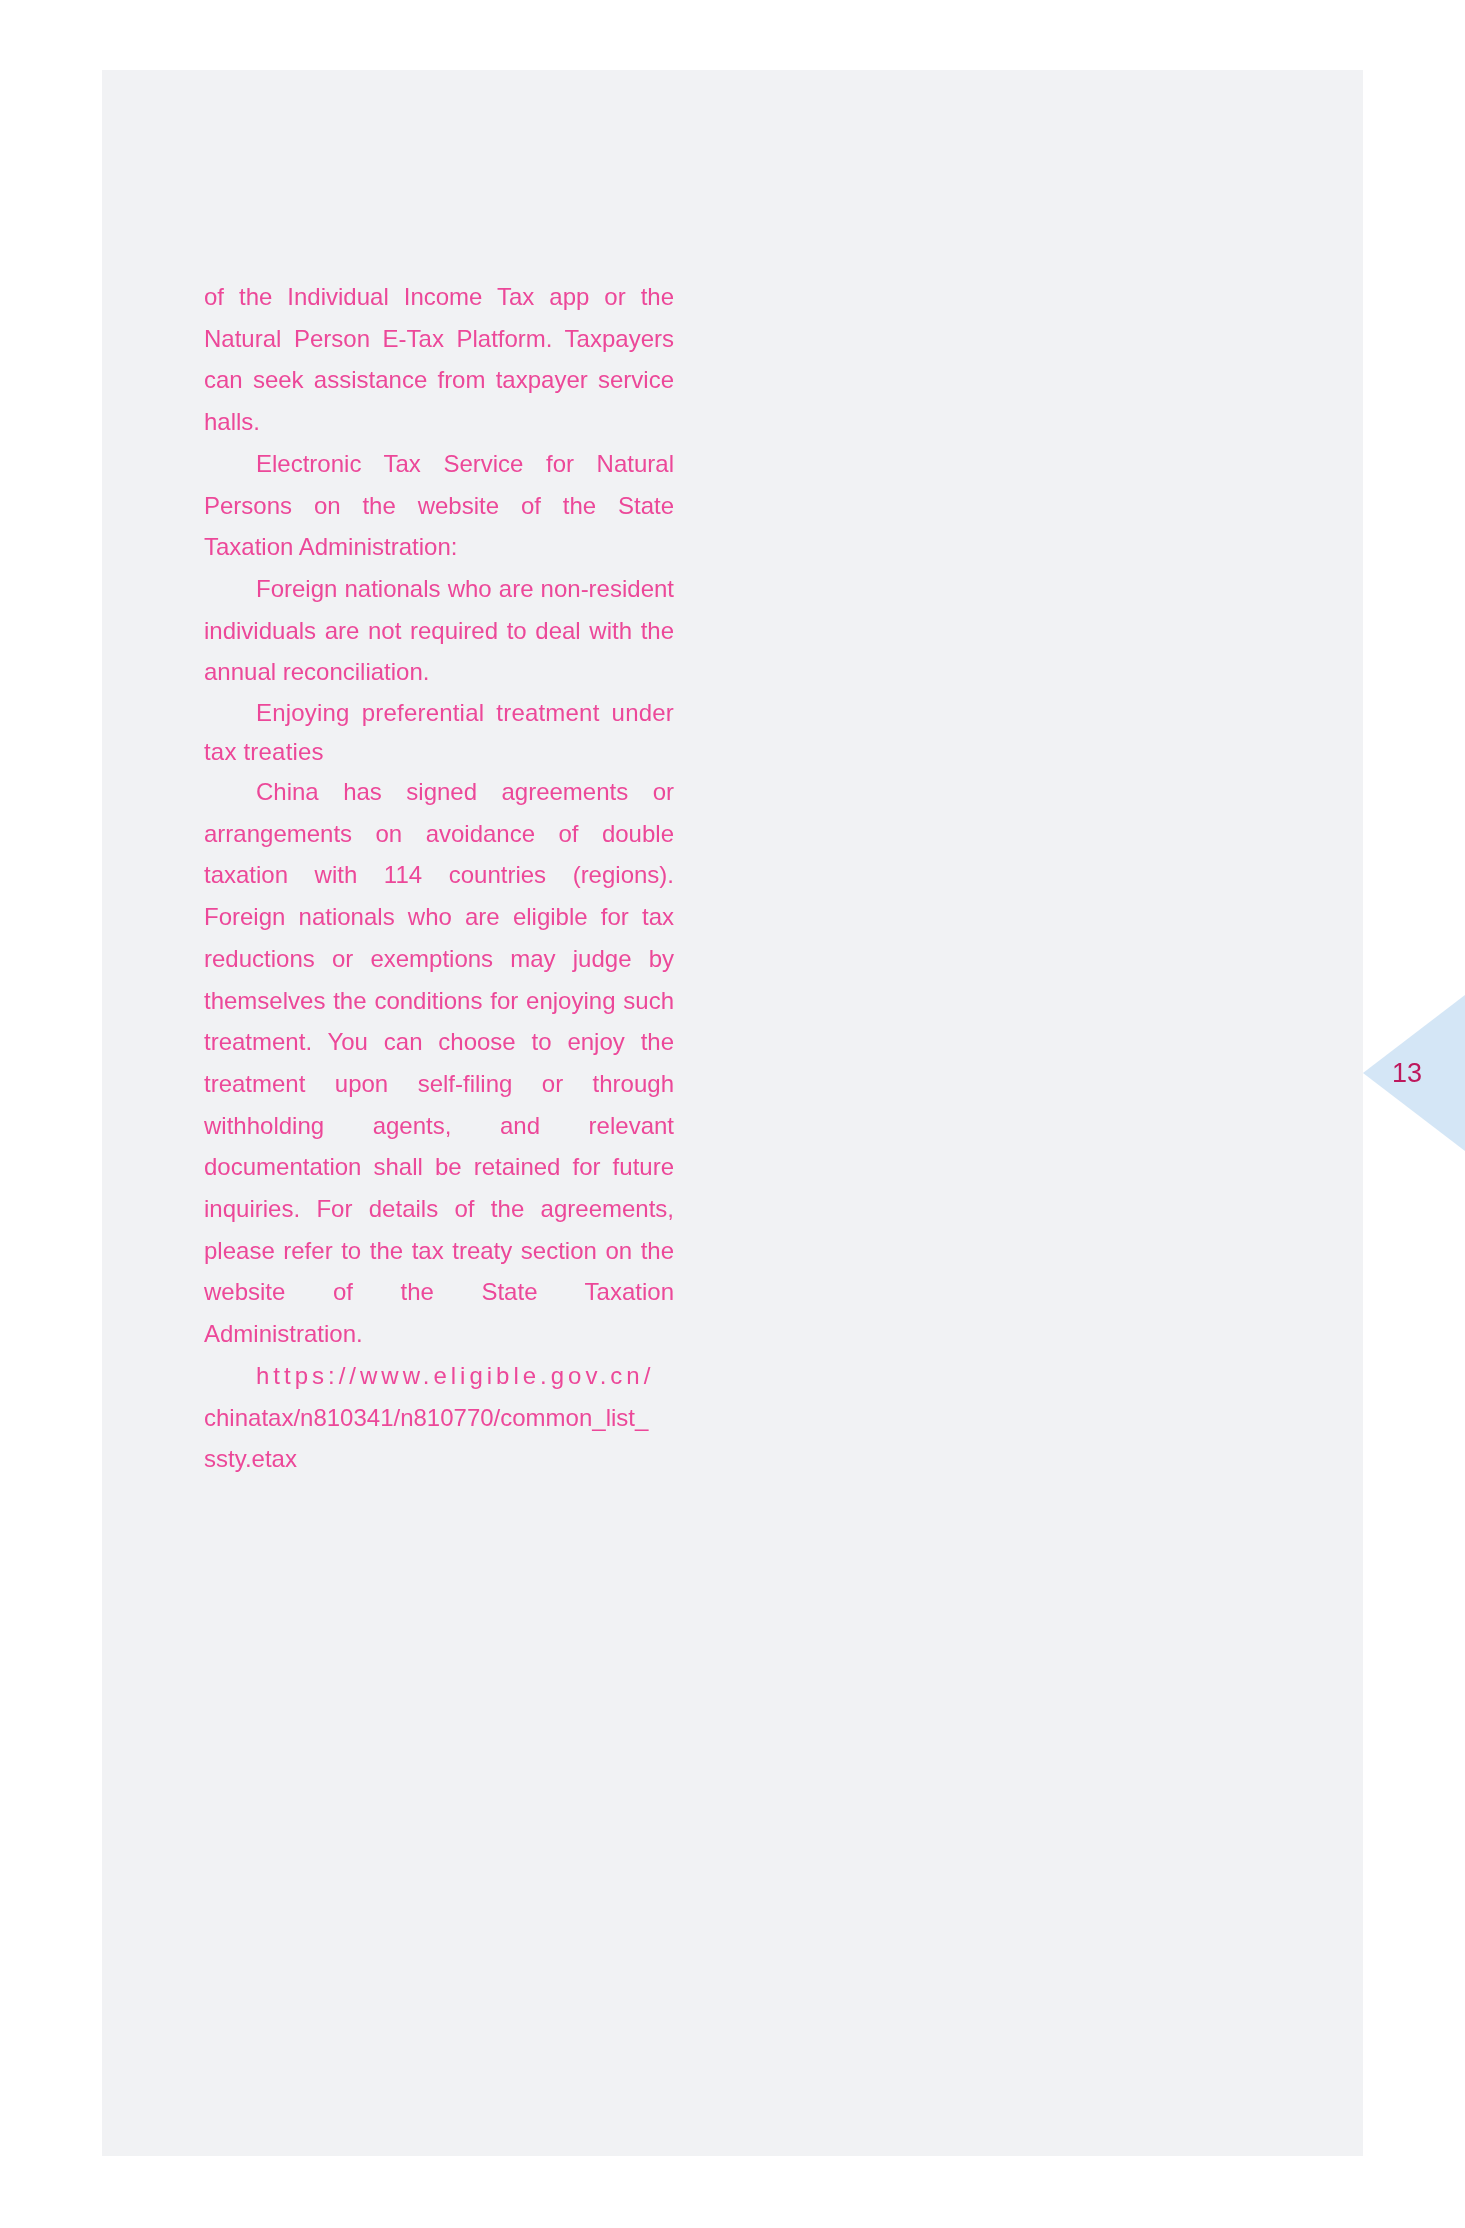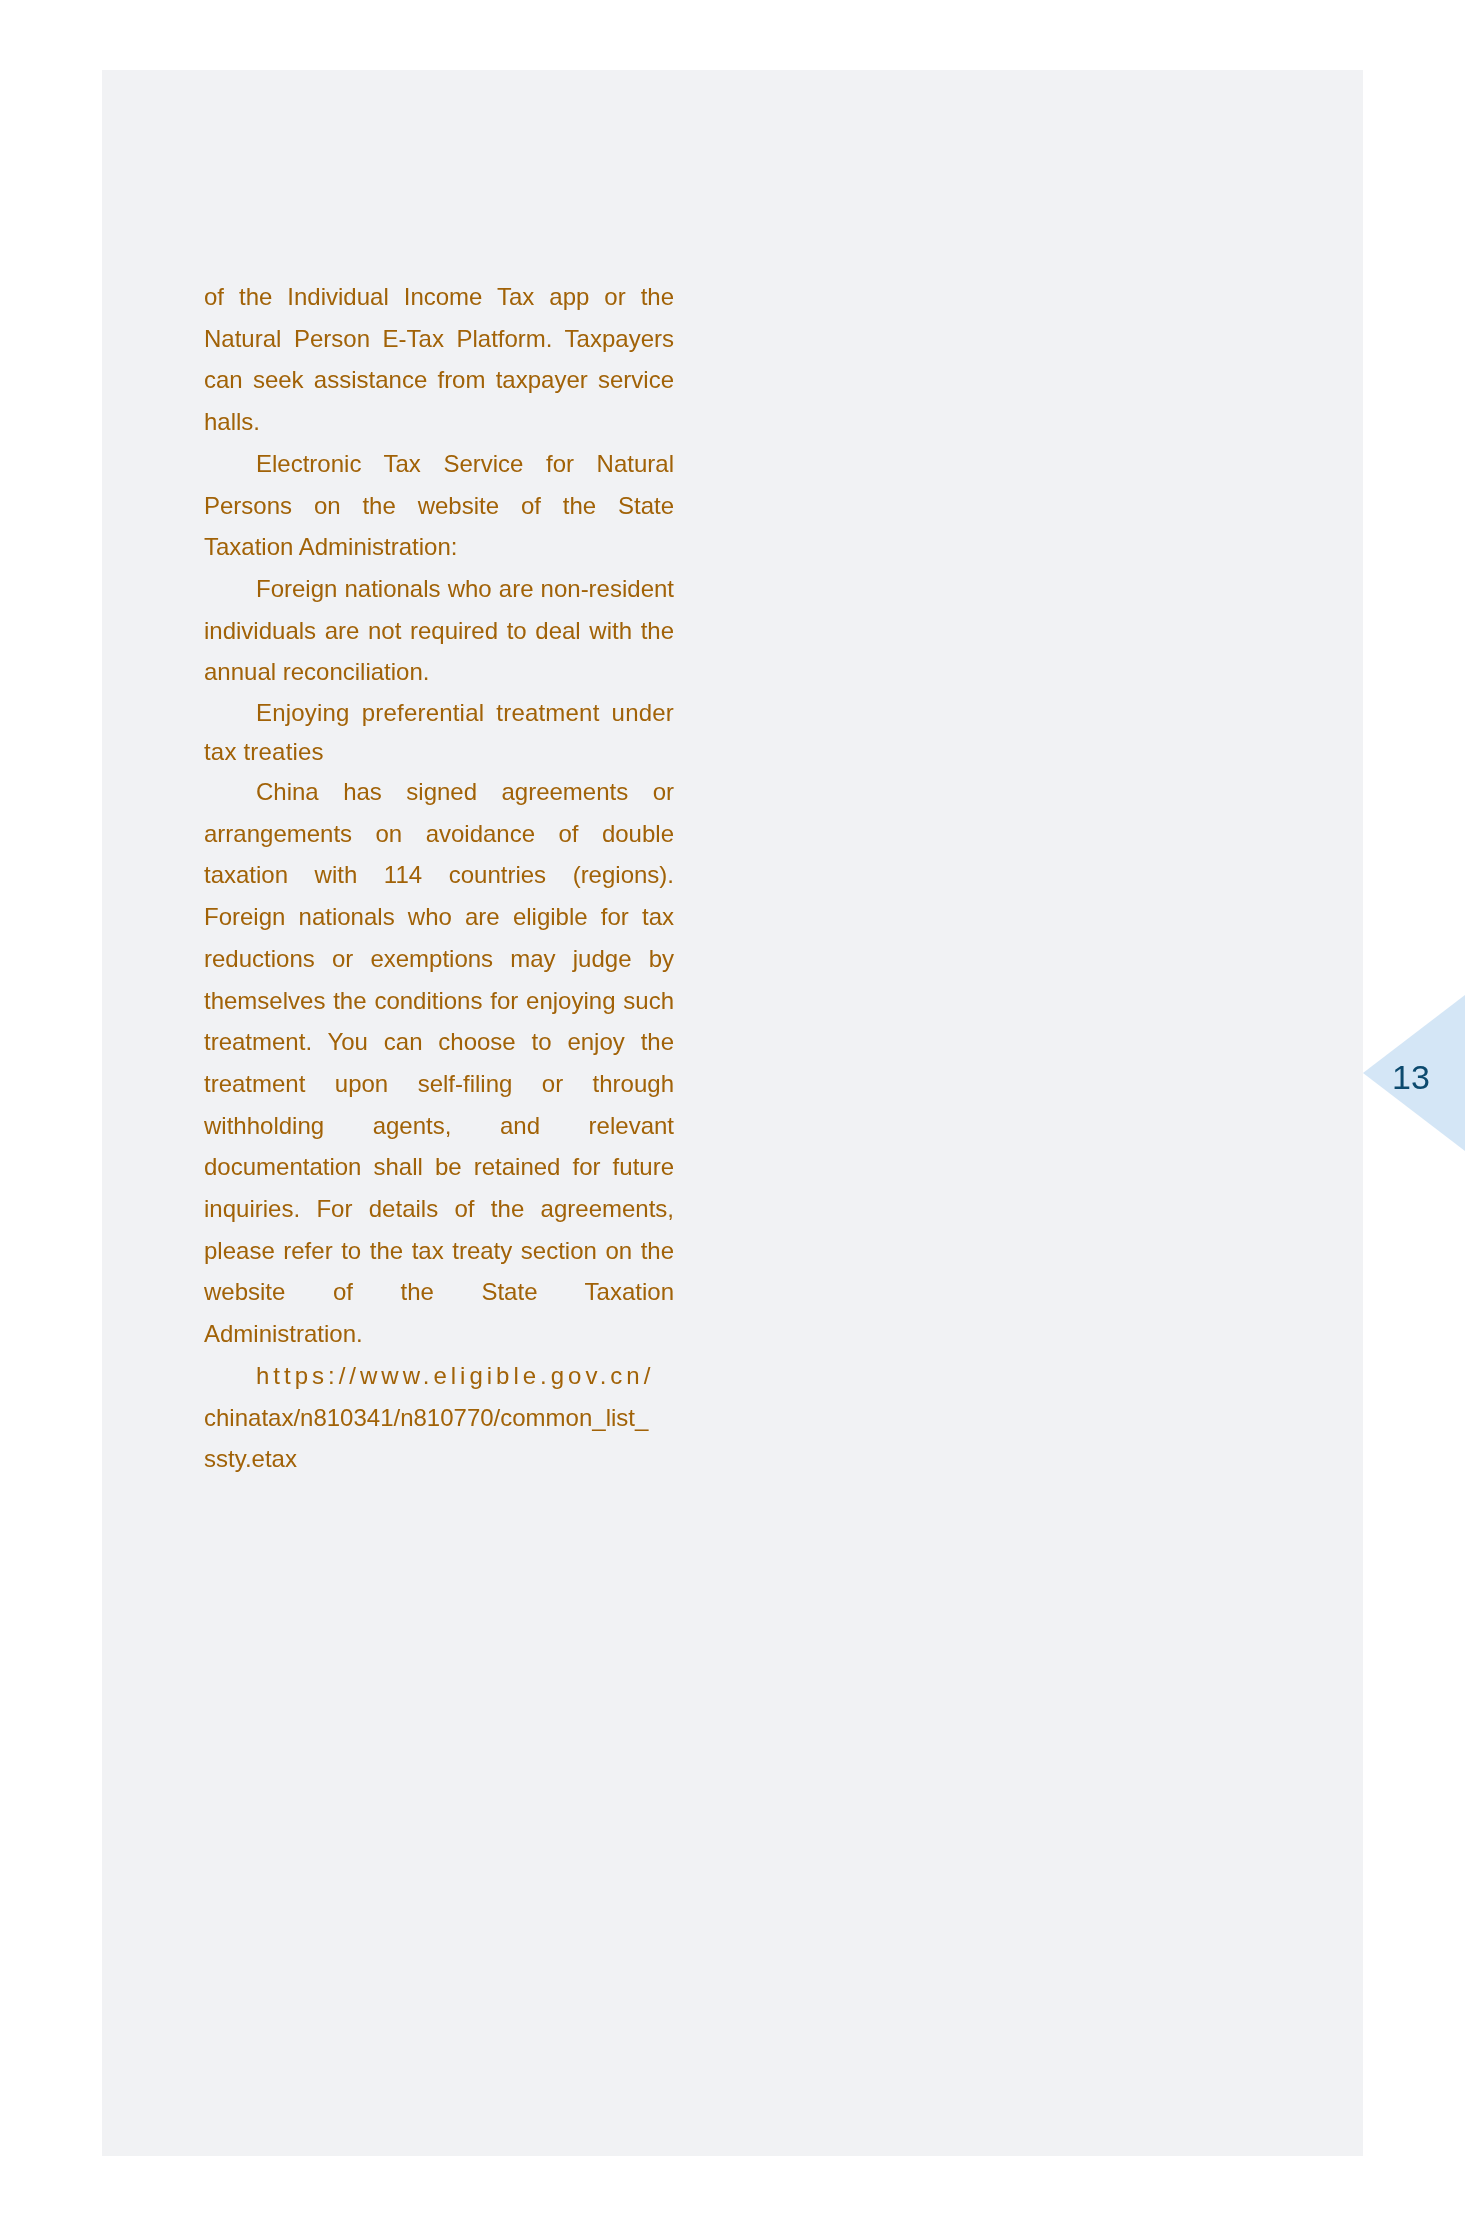--- a/index.html
+++ b/index.html
@@ -1,25 +1,25 @@
 <!DOCTYPE html>
 <html><head>
 <meta charset="utf-8">
 <style>
   html, body { margin:0; padding:0; }
   body { width:1465px; height:2228px; background:#ffffff; position:relative; overflow:hidden; }
   .panel { position:absolute; left:102px; top:70px; width:1261px; height:2086px; background:#f1f2f4; }
-  .column { position:absolute; left:204px; top:276px; width:470px; font-family:"Liberation Sans", sans-serif; font-size:24px; line-height:41.7px; color:#a16207; }
+  .column { position:absolute; left:204px; top:276px; width:470px; font-family:"Liberation Sans", sans-serif; font-size:24px; line-height:41.7px; color:#ec4899; }
   .column p { margin:0; text-align:justify; text-align-last:left; }
   .column p.ind { text-indent:52px; }
   .column p.head { font-weight:normal; line-height:39px; text-indent:52px; letter-spacing:0.2px; }
   .column p.url { text-indent:52px; }
   .column p.url2 { text-indent:52px; letter-spacing:4px; }
   .tab { position:absolute; left:1363px; top:995px; width:0; height:0; border-top:78px solid transparent; border-bottom:78px solid transparent; border-right:102px solid #d4e6f6; }
-  .pagenum { position:absolute; left:1392px; top:1058px; font-family:"Liberation Sans", sans-serif; font-size:34px; color:#0c4a6e;text-align:center; }
+  .pagenum { position:absolute; left:1392px; top:1058px; font-family:"Liberation Sans", sans-serif; font-size:27px; color:#be185d;text-align:center; }
 </style>
 </head>
 <body>
 
 <div class="panel"></div>
 
 <div class="column">
   <p>of the Individual Income Tax app or the Natural Person E-Tax Platform. Taxpayers can seek assistance from taxpayer service halls.</p>
   <p class="ind">Electronic Tax Service for Natural Persons on the website of the State Taxation Administration:</p>
   <p class="ind">Foreign nationals who are non-resident individuals are not required to deal with the annual reconciliation.</p>

